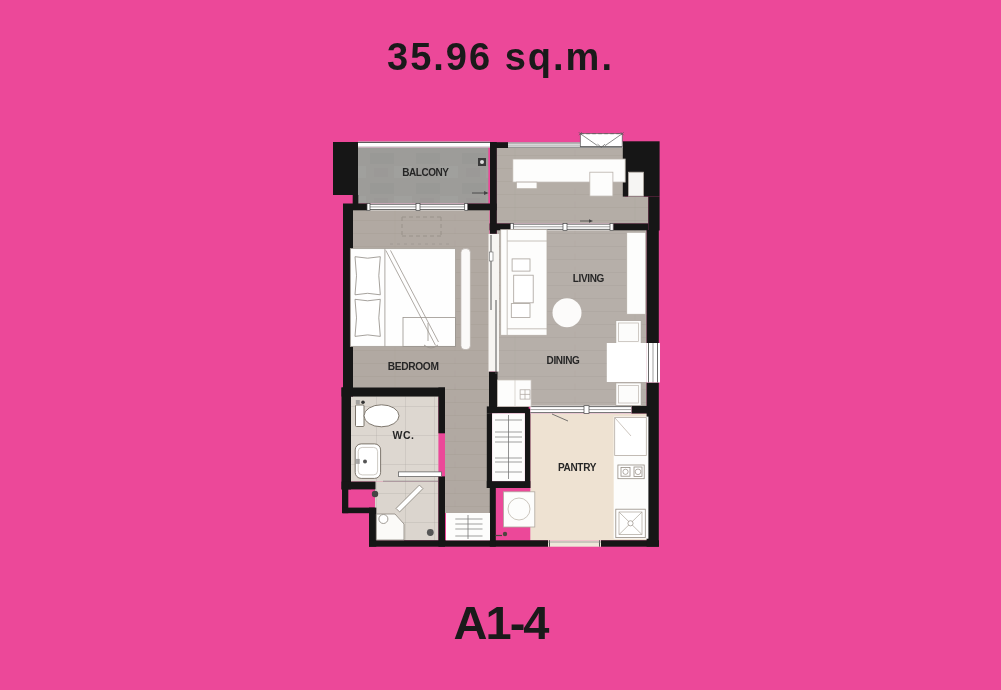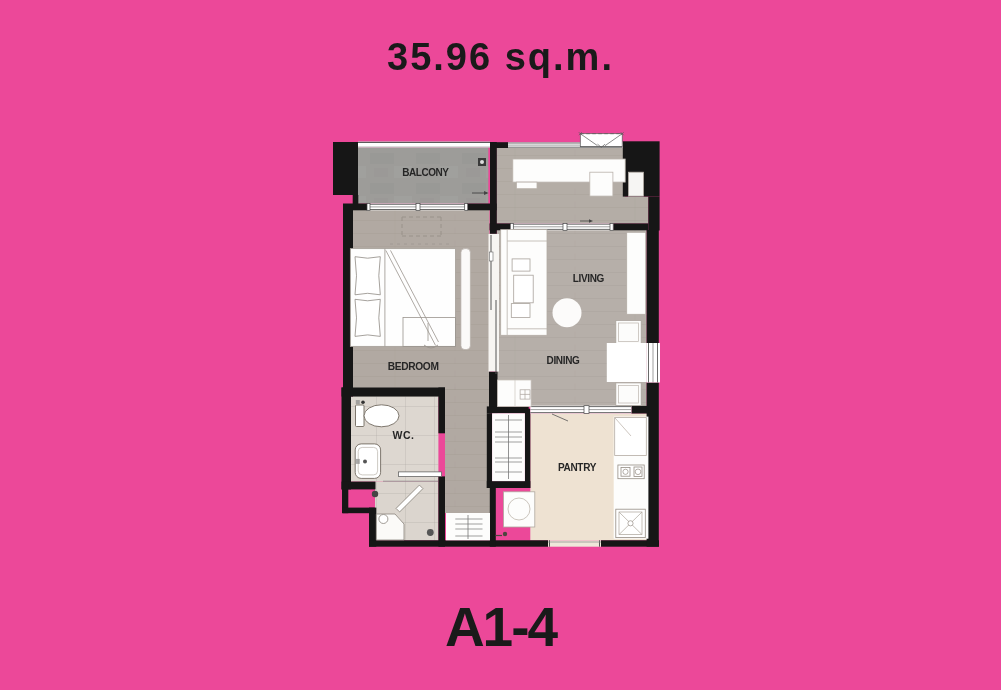--- a/index.html
+++ b/index.html
@@ -1,21 +1,21 @@
 <!DOCTYPE html>
 <html><head>
 <meta charset="utf-8">
 <style>
   html,body{margin:0;padding:0;background:#ffffff;}
   #page{position:relative;width:1001px;height:690px;background:#ec4899;overflow:hidden;
         font-family:"Liberation Sans",sans-serif;padding-left:25px;}
   .title{position:absolute;left:0;top:36px;width:1001px;text-align:center;
          font-size:38px;font-weight:bold;color:#1a1a1a;letter-spacing:2px;}
   .unit{position:absolute;left:0;top:595px;width:1001px;text-align:center;
-        font-size:55px;font-weight:bold;color:#1a1a1a;letter-spacing:-2px;}
+        font-size:47px;font-weight:bold;color:#1a1a1a;letter-spacing:-2px;}
 </style>
 </head>
 <body>
 <div id="page">
   <div class="title">35.96 sq.m.</div>
   <div class="unit">A1-4</div>
   <svg width="1001" height="690" viewBox="0 0 1001 690" style="position:absolute;left:0;top:0">
     <defs>
       <pattern id="wood" width="120" height="13" patternUnits="userSpaceOnUse">
         <rect width="120" height="13" fill="none"></rect>

